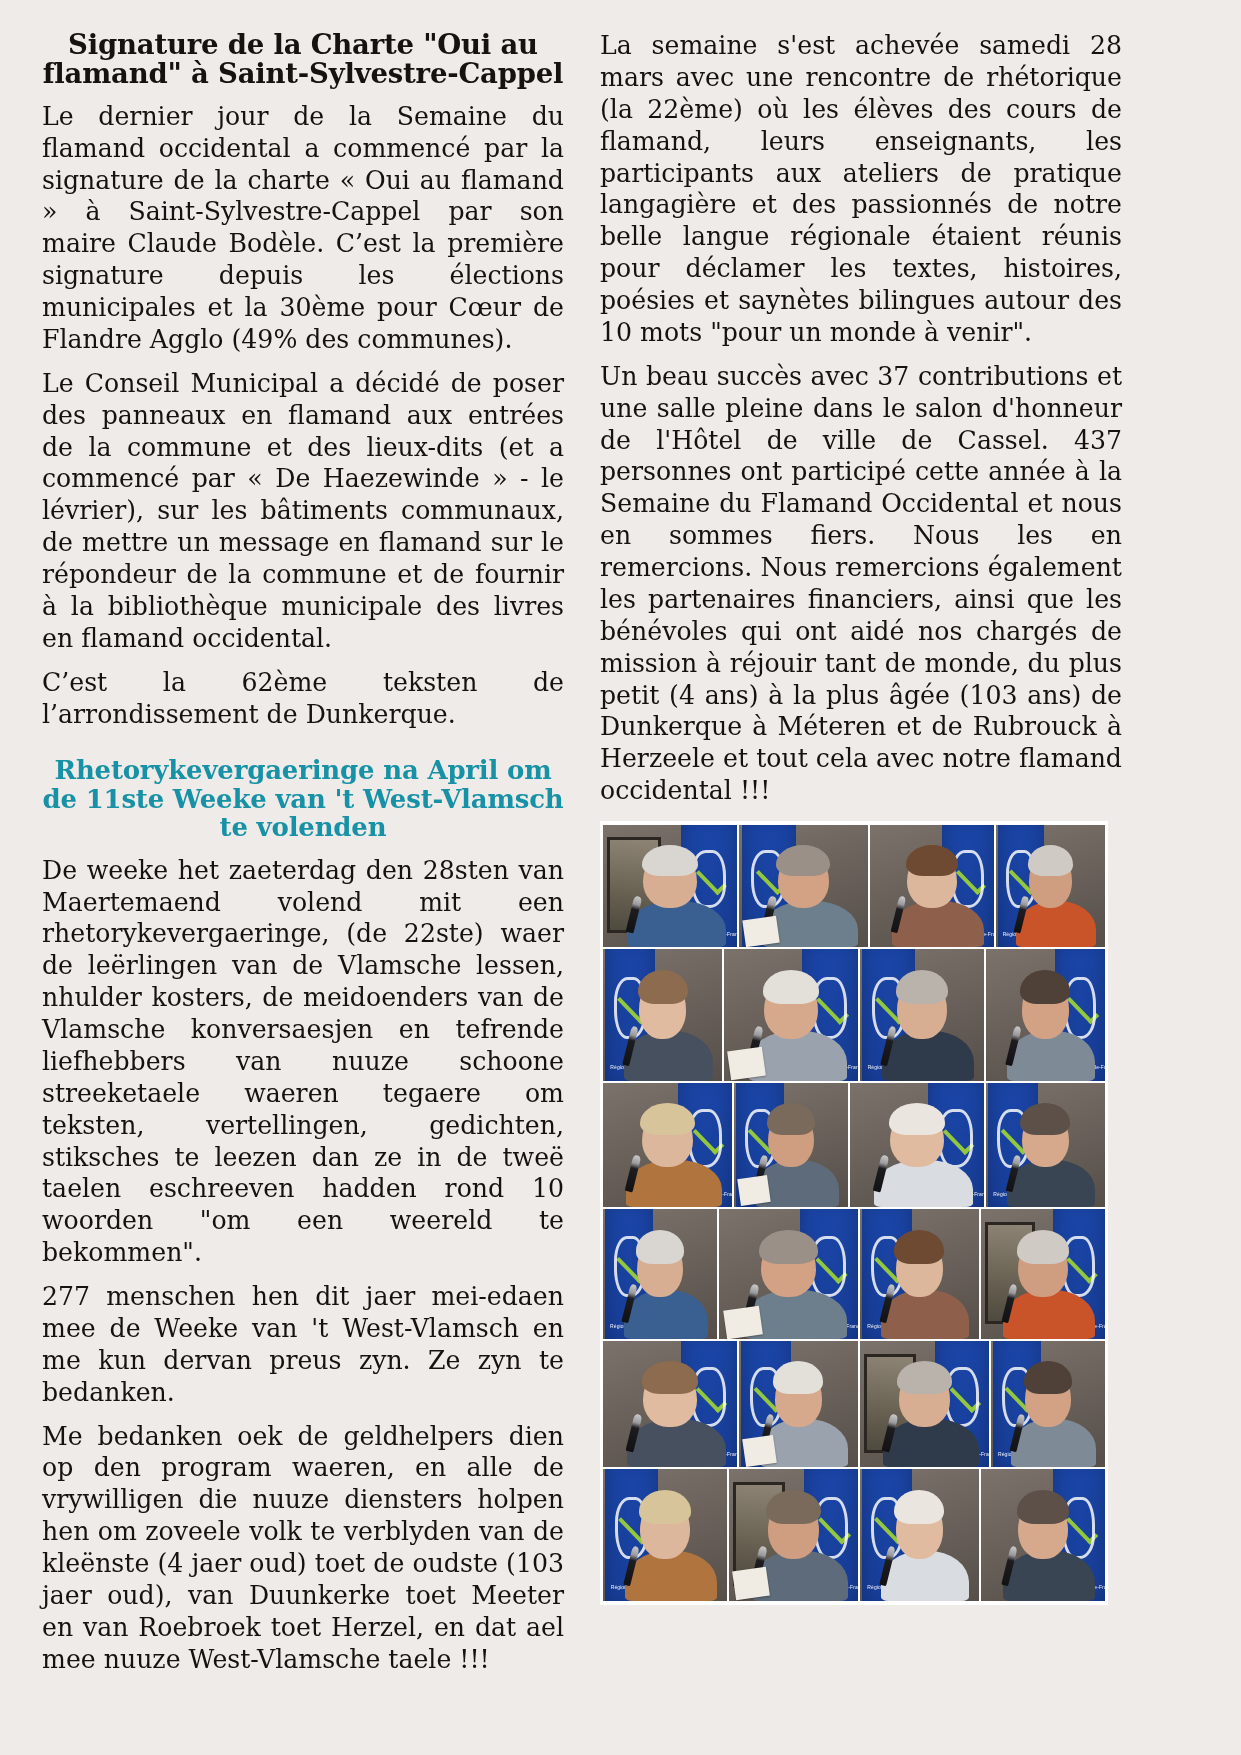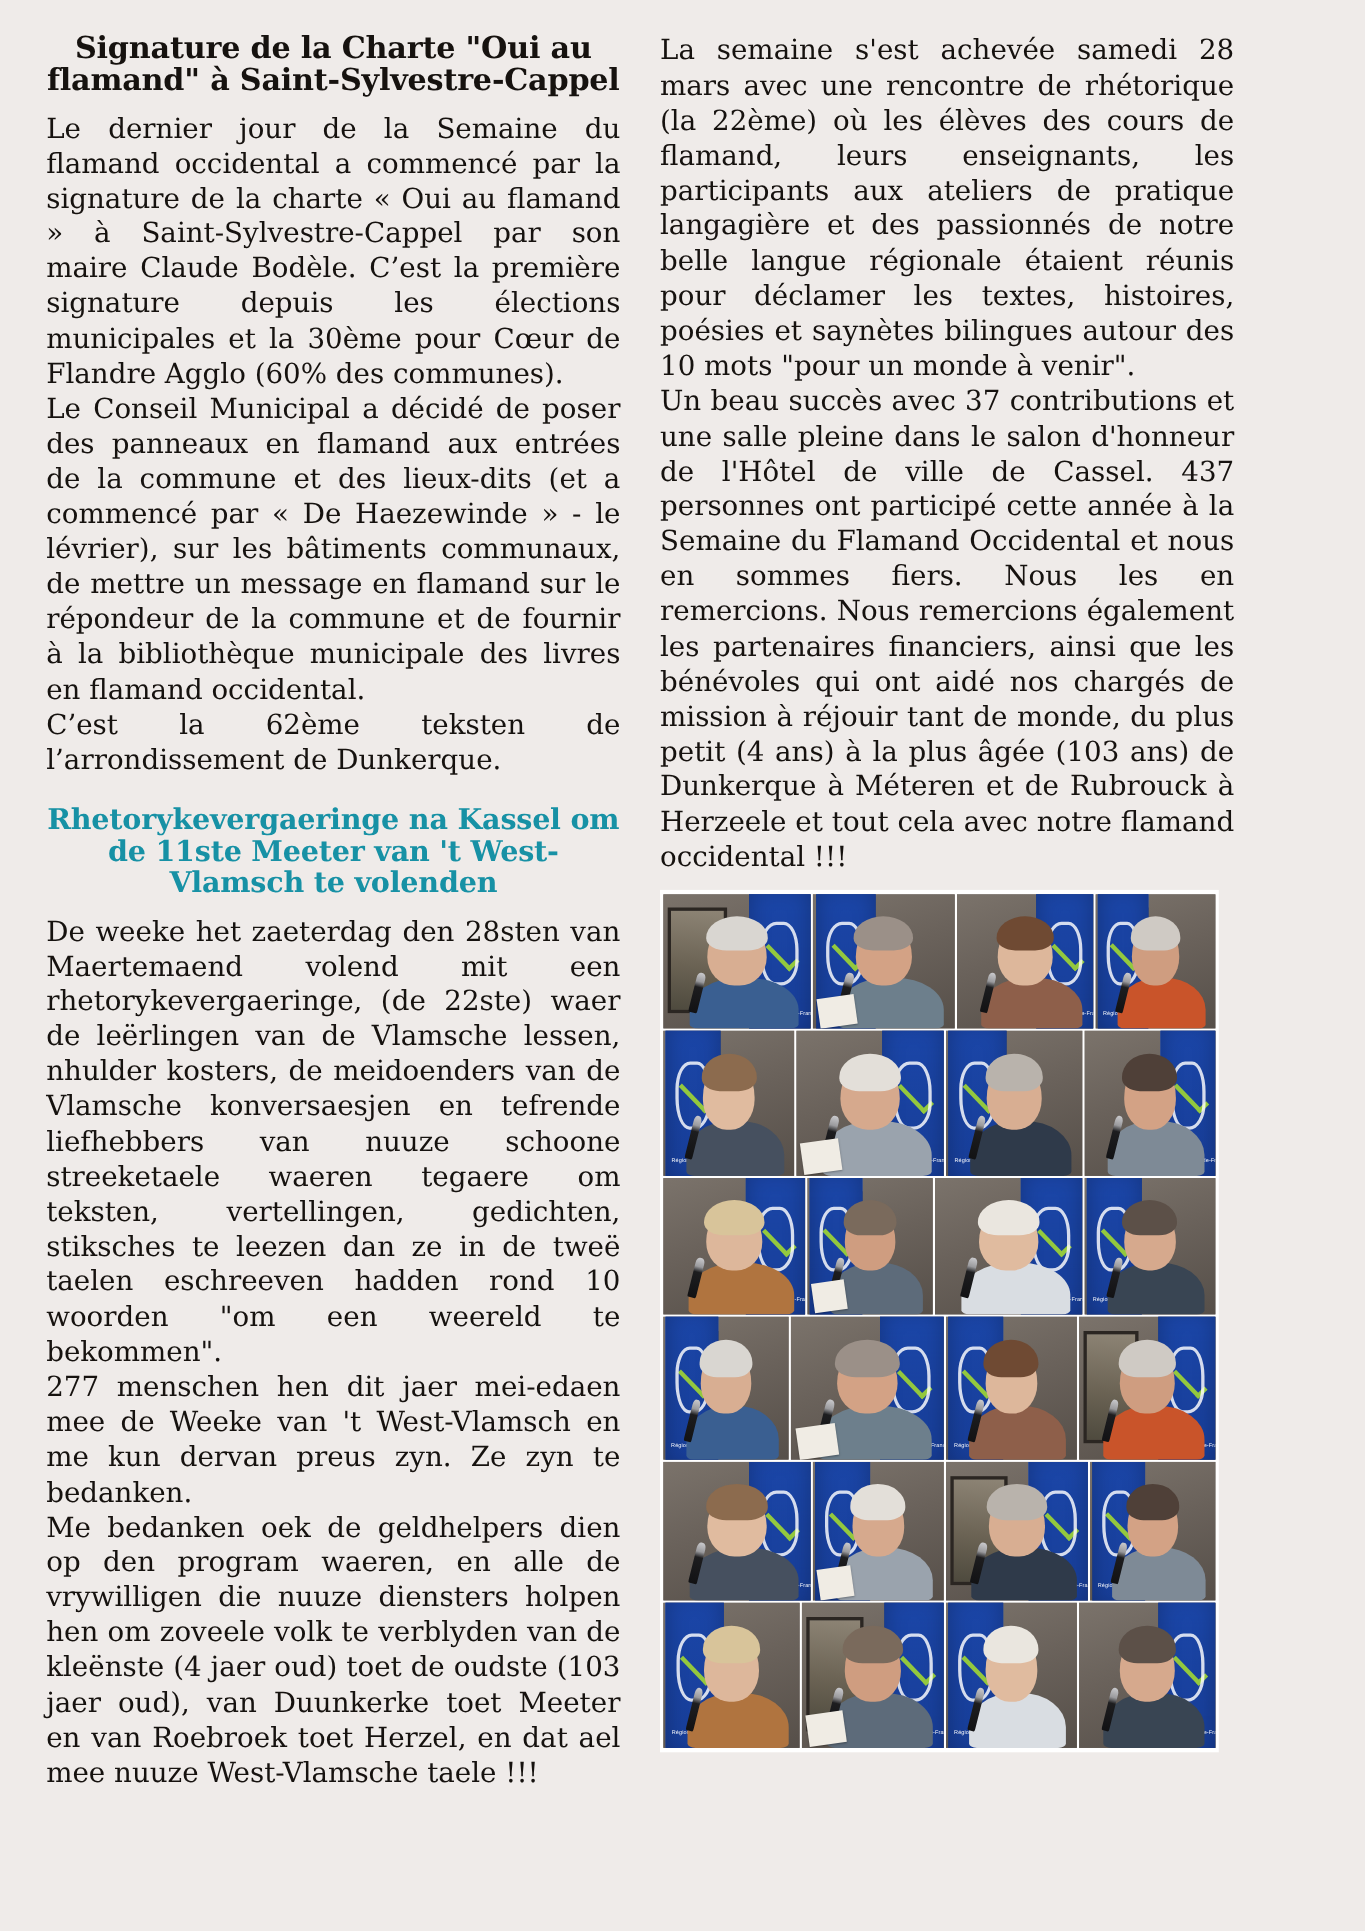--- a/index.html
+++ b/index.html
@@ -54,21 +54,21 @@
   
   p.body {
     font-size: 25.2px;
     line-height: 1.265;
     text-align: justify;
     text-justify: inter-word;
     margin: 0;
     hyphens: none;
     color: #16120f;
   }
-  p.body + p.body { margin-top: 0px; }
+  p.body + p.body { margin-top: 12px; }
 
   
   .collage {
     margin-top: 14px;
     width: 508px;
     background: #ffffff;
     padding: 4px 3px 4px 3px;
     box-sizing: border-box;
   }
   .collage-row {
@@ -182,25 +182,25 @@
 <body>
 
 <div class="page">
 
   <div class="columns">
 
     <div class="col">
 
       <h2 class="article-title">Signature de la Charte "Oui au flamand" à Saint-Sylvestre-Cappel</h2>
 
-      <p class="body">Le dernier jour de la Semaine du flamand occidental a commencé par la signature de la charte « Oui au flamand » à Saint-Sylvestre-Cappel par son maire Claude Bodèle. C’est la première signature depuis les élections municipales et la 30ème pour Cœur de Flandre Agglo (60% des communes).</p>
+      <p class="body">Le dernier jour de la Semaine du flamand occidental a commencé par la signature de la charte « Oui au flamand » à Saint-Sylvestre-Cappel par son maire Claude Bodèle. C’est la première signature depuis les élections municipales et la 30ème pour Cœur de Flandre Agglo (49% des communes).</p>
       <p class="body">Le Conseil Municipal a décidé de poser des panneaux en flamand aux entrées de la commune et des lieux-dits (et a commencé par « De Haezewinde » - le lévrier), sur les bâtiments communaux, de mettre un message en flamand sur le répondeur de la commune et de fournir à la bibliothèque municipale des livres en flamand occidental.</p>
       <p class="body">C’est la 62ème teksten de l’arrondissement de Dunkerque.</p>
 
-      <h2 class="article-title teal">Rhetorykevergaeringe na Kassel om de 11ste Meeter van 't West-Vlamsch te volenden</h2>
+      <h2 class="article-title teal">Rhetorykevergaeringe na April om de 11ste Weeke van 't West-Vlamsch te volenden</h2>
 
       <p class="body">De weeke het zaeterdag den 28sten van Maertemaend volend mit een rhetorykevergaeringe, (de 22ste) waer de leërlingen van de Vlamsche lessen, nhulder kosters, de meidoenders van de Vlamsche konversaesjen en tefrende liefhebbers van nuuze schoone streeketaele waeren tegaere om teksten, vertellingen, gedichten, stiksches te leezen dan ze in de tweë taelen eschreeven hadden rond 10 woorden "om een weereld te bekommen".</p>
       <p class="body">277 menschen hen dit jaer mei-edaen mee de Weeke van 't West-Vlamsch en me kun dervan preus zyn. Ze zyn te bedanken.</p>
       <p class="body">Me bedanken oek de geldhelpers dien op den program waeren, en alle de vrywilligen die nuuze diensters holpen hen om zoveele volk te verblyden van de kleënste (4 jaer oud) toet de oudste (103 jaer oud), van Duunkerke toet Meeter en van Roebroek toet Herzel, en dat ael mee nuuze West-Vlamsche taele !!!</p>
 
     </div>
 
     <div class="col">
 
 

